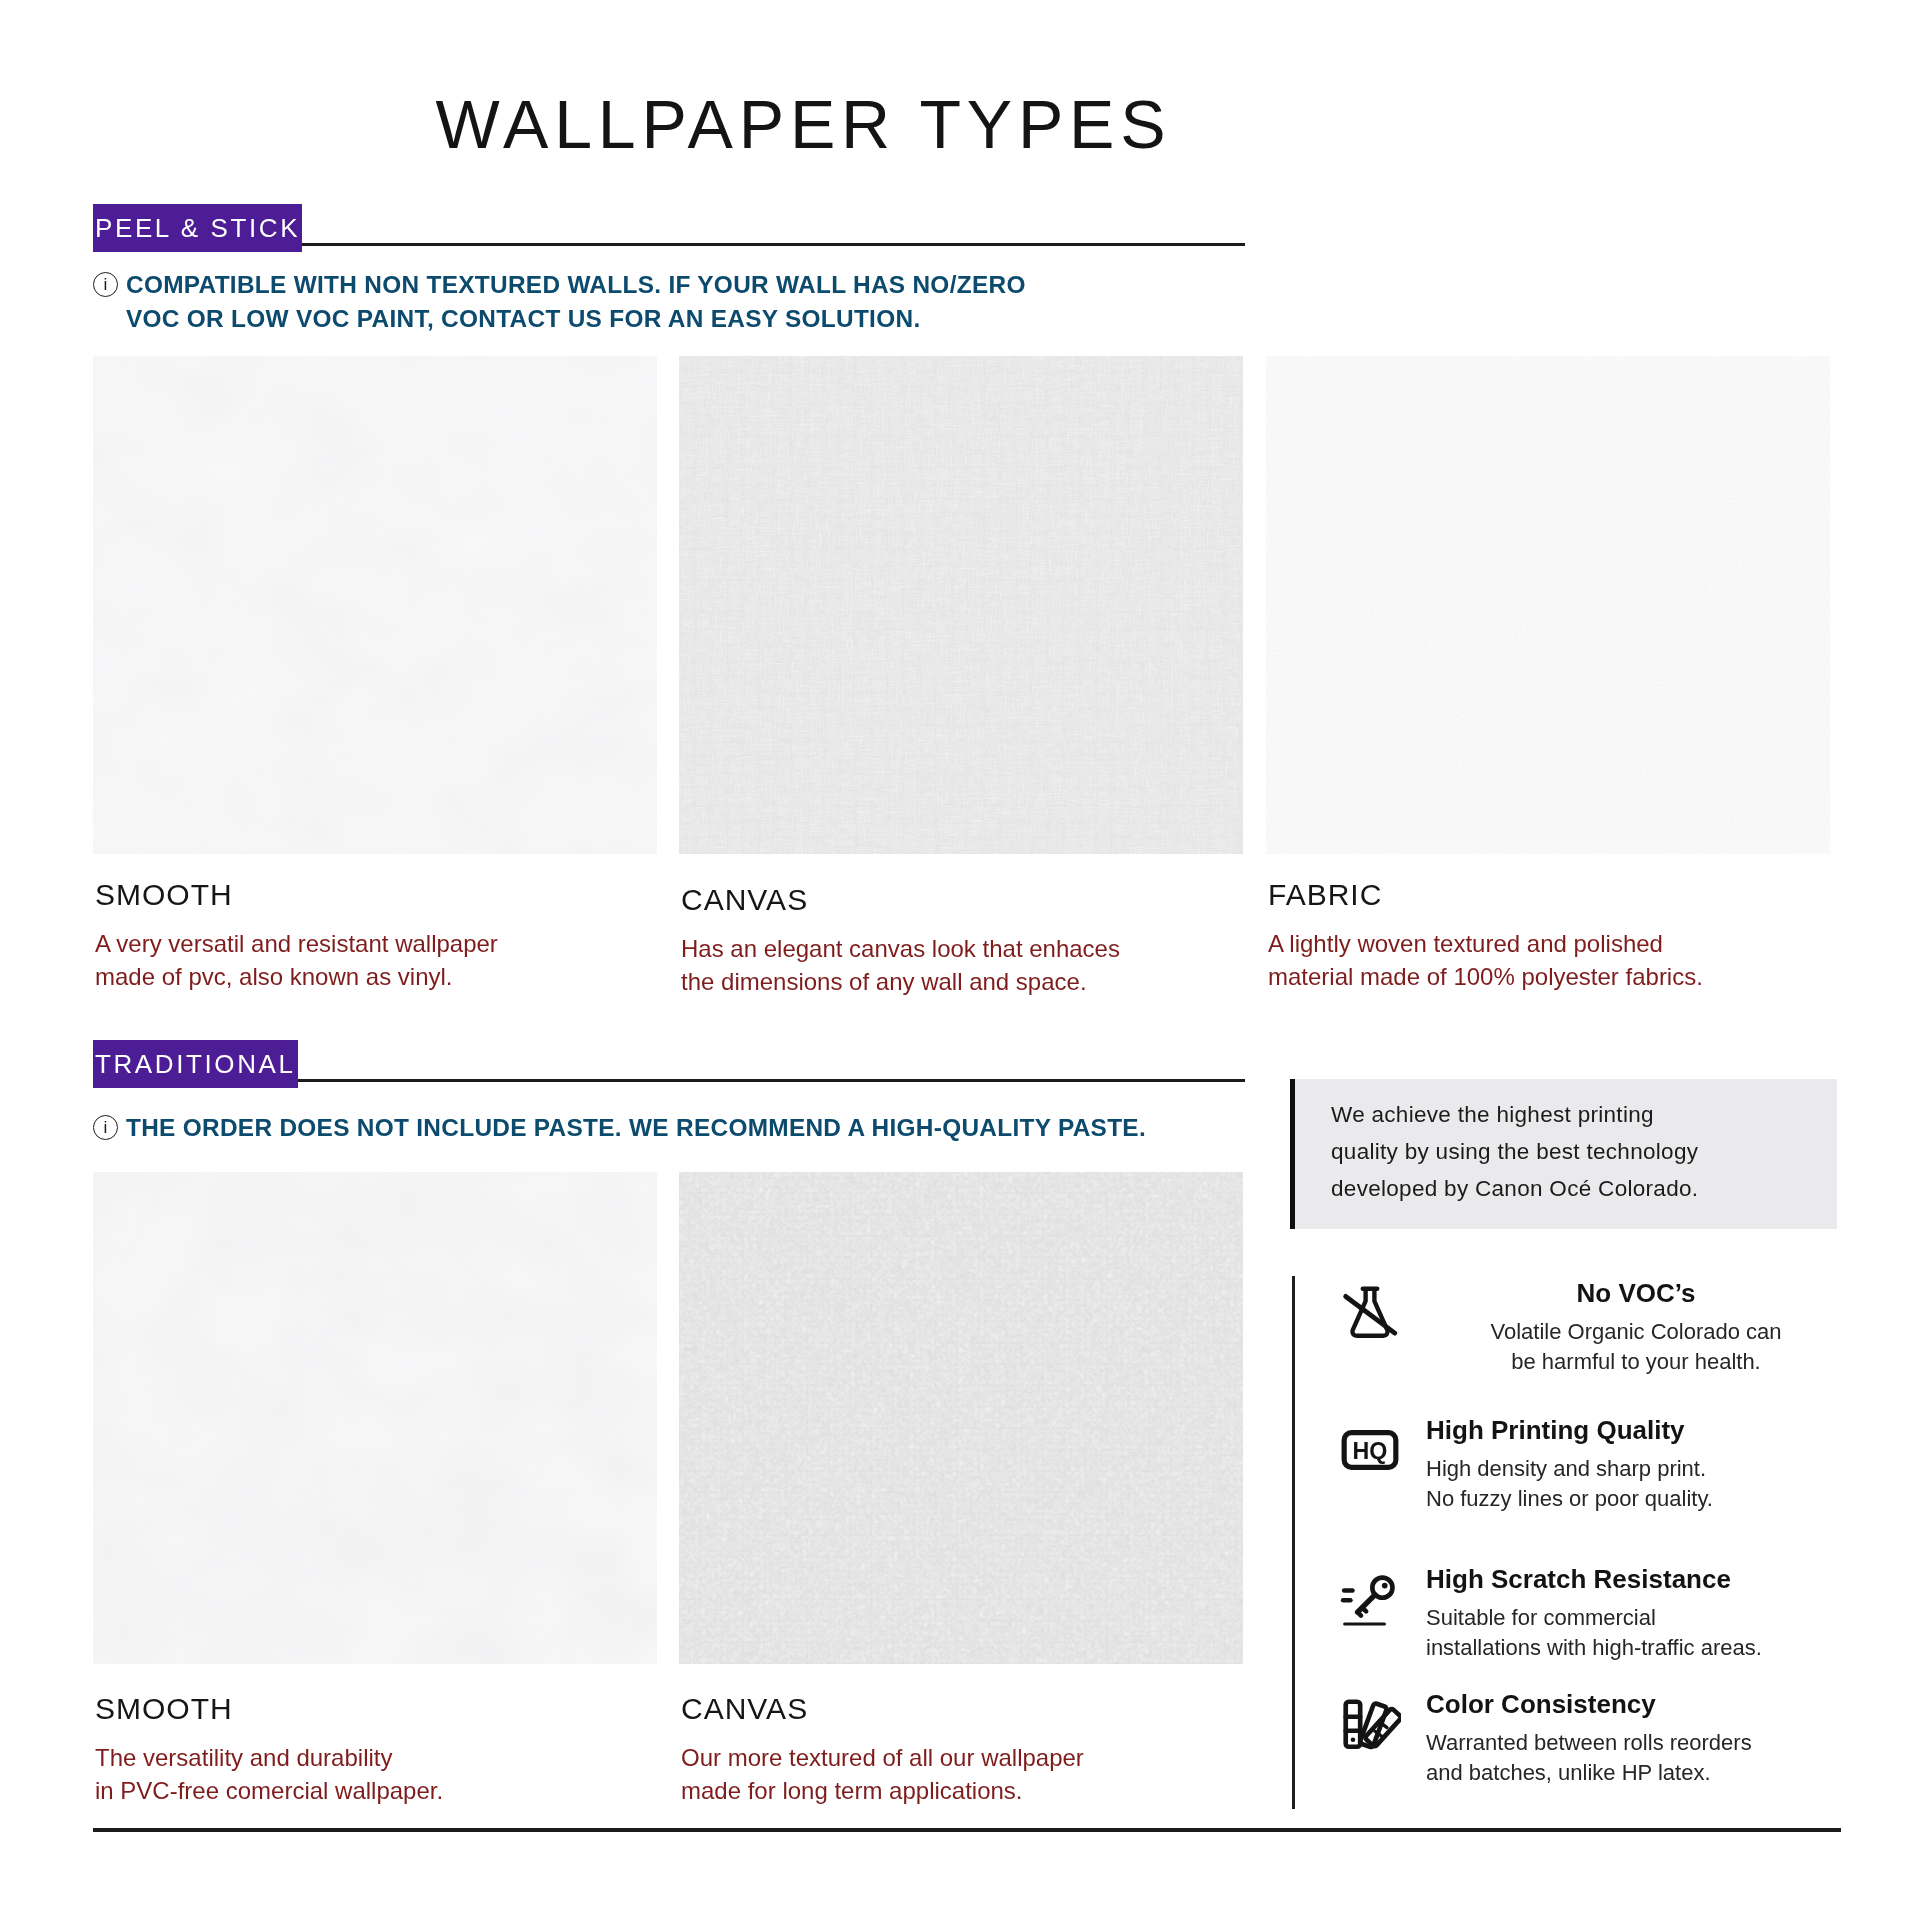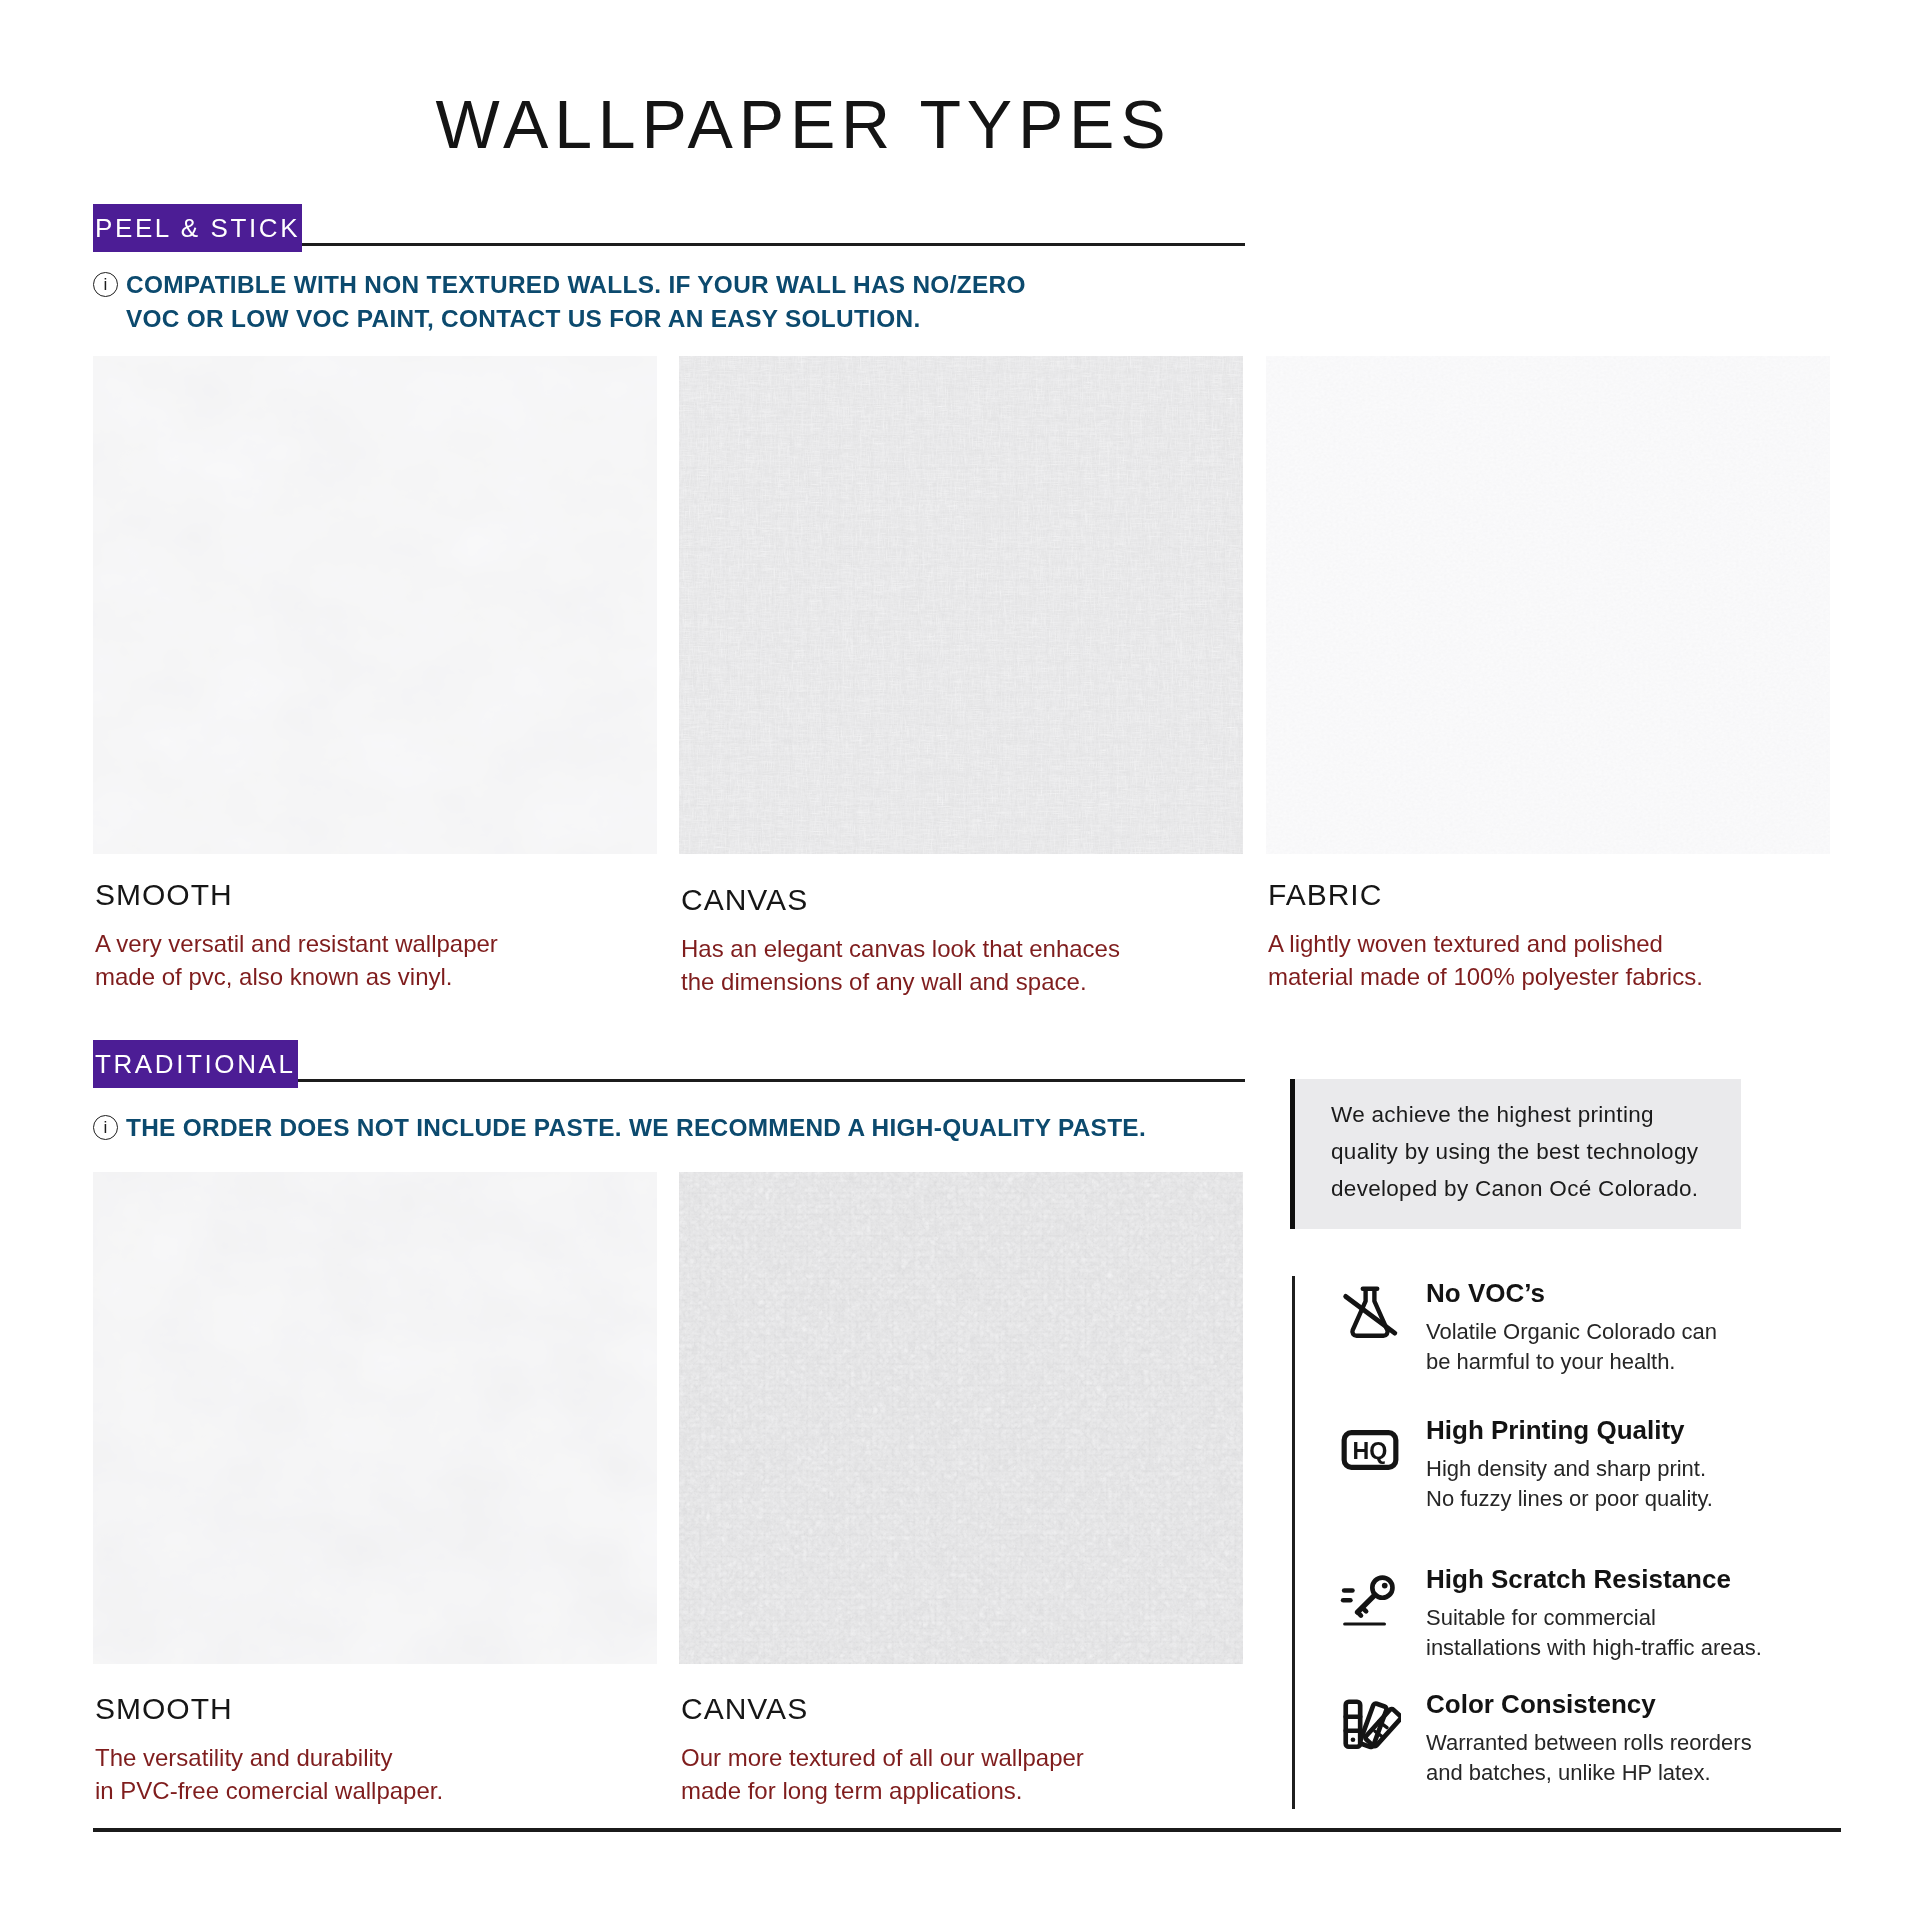--- a/index.html
+++ b/index.html
@@ -33,21 +33,21 @@
   
   .swatch{position:absolute;overflow:hidden;background:#f2f2f3;}
   .swatch svg{display:block;width:100%;height:100%;}
 
   
   .cap-title{font-size:30px;font-weight:500;letter-spacing:1px;color:#161616;margin-bottom:15.4px;white-space:nowrap;}
   .cap-line{font-size:24px;line-height:33px;color:#7f1d1d;white-space:nowrap;}
 
   
   .quality-box{
-    left:1290px;top:1079px;width:451px;height:150px;box-sizing:border-box;
+    left:1290px;top:1079px;width:547px;height:150px;box-sizing:border-box;
     background:#eaeaec;border-left:5.8px solid #0f0f0f;padding:17.3px 0 0 36px;
   }
   .quality-line{font-size:22.5px;line-height:37px;letter-spacing:0.3px;color:#1b1b1b;white-space:nowrap;}
 
   
   .features-divider{left:1292px;top:1276px;width:2.6px;height:533px;background:#1f1f1f;}
   .feature{position:absolute;left:1339px;width:507px;}
   .f-icon{position:absolute;left:0;top:3.9px;width:62px;height:62px;}
   .f-icon svg{display:block;width:100%;height:100%;}
   .f-body{margin-left:87px;}
@@ -187,21 +187,21 @@
   </div>
 
   <div class="abs quality-box">
     <div class="quality-line">We achieve the highest printing</div>
     <div class="quality-line">quality by using the best technology</div>
     <div class="quality-line">developed by Canon Océ Colorado.</div>
   </div>
 
   <div class="abs features-divider"></div>
 
-  <div class="feature" style="top:1278px;">
+  <div class="feature" style="top:1278px;text-align:center;">
     <span class="f-icon">
       <svg viewBox="0 0 24 24" fill="none" stroke="#141414" stroke-width="1.7" stroke-linecap="round" stroke-linejoin="round">
         <path d="M9.2 2.6h5.6"></path>
         <path d="M10.3 2.8v4.6L5.3 18.6a1.6 1.6 0 0 0 1.5 2.2h10.4a1.6 1.6 0 0 0 1.5-2.2L13.7 7.4V2.8"></path>
         <path d="M2.6 5.6 21.6 19.8" stroke-width="1.9"></path>
       </svg>
     </span>
     <div class="f-body">
       <div class="f-title">No VOC’s</div>
       <div class="f-line">Volatile Organic Colorado can</div>

